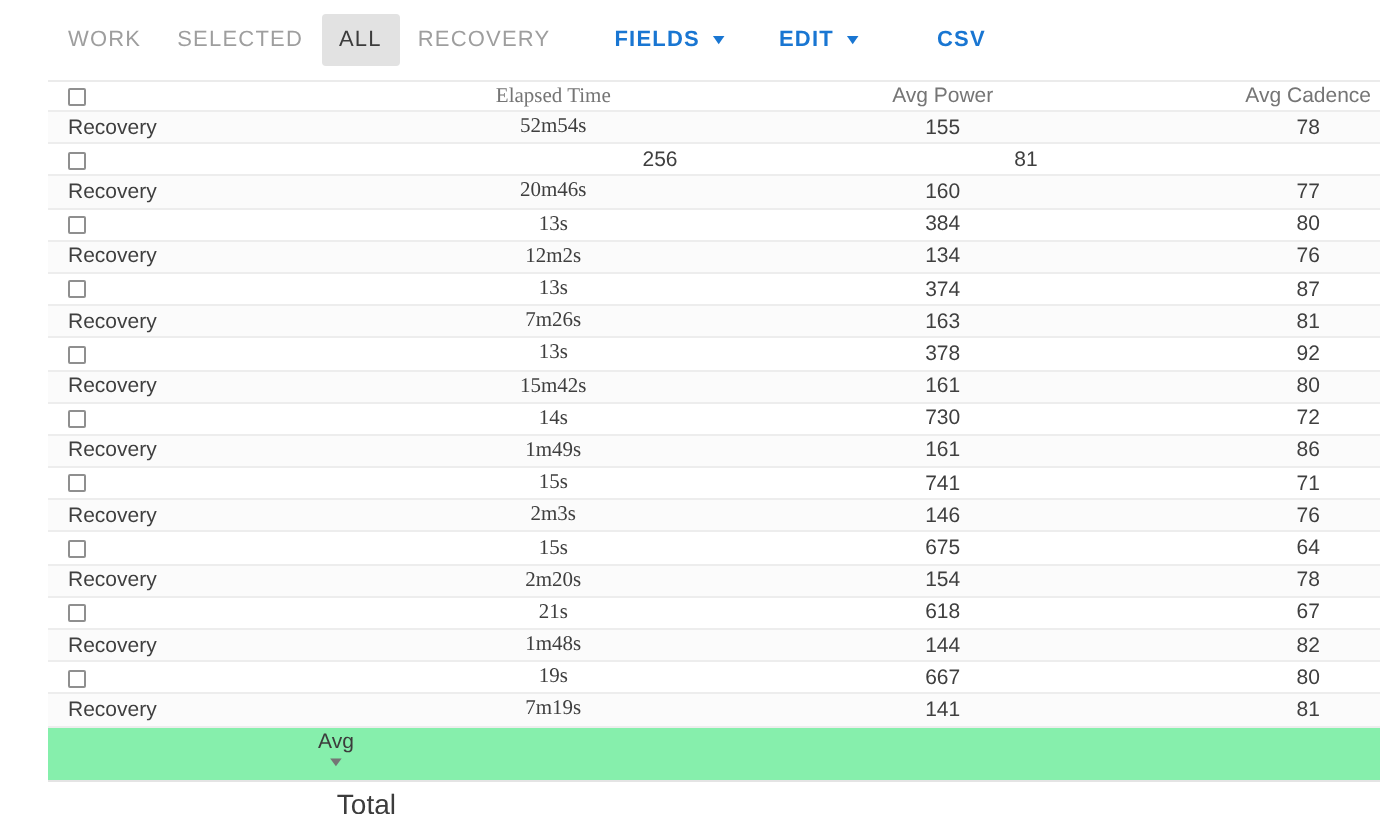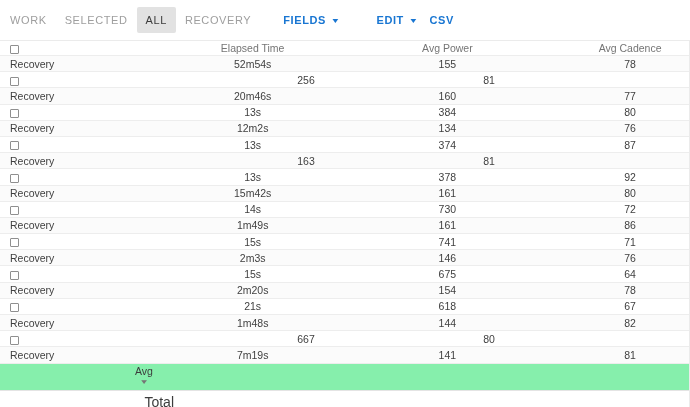--- a/index.html
+++ b/index.html
@@ -1,19 +1,19 @@
 <!DOCTYPE html>
 <html><head>
 <meta charset="utf-8">
 <style>
   * { margin: 0; padding: 0; box-sizing: border-box; }
   html, body { width: 690px; height: 407px; overflow: hidden; background: #fff; }
   body { font-family: "Liberation Sans", sans-serif; color: #3c3c3c; }
 
-  .app { width: 690px; height: 407px; background: #fff; }
+  .app { width: 690px; height: 407px; background: #fff; padding-left: 24px; }
 
   
   .toolbar {
     height: 40px;
     display: flex;
     align-items: center;
     padding-left: 1px;
     background: #fff;
   }
   .tab {
@@ -41,41 +41,41 @@
     display: inline-flex;
     align-items: center;
   }
   .menu-btn .caret {
     font-size: 7px;
     margin-left: 6px;
     transform: scaleX(1.4);
     display: inline-block;
   }
   .mb-fields { margin-left: 17px; }
-  .mb-edit   { margin-left: 25px; }
-  .mb-csv    { }
+  .mb-edit   { margin-left: 14px; }
+  .mb-csv    { margin-left: 26px; }
 
   
   .table {
     width: 690px;
     border-top: 1px solid #ebebeb;
     border-right: 1px solid #ebebeb;
   }
   .trow, .thead {
     display: flex;
     align-items: center;
     border-bottom: 1px solid #ededed;
     background: #fff;
   }
   .thead { height: 15px; color: #757575; font-size: 10.5px; }
   .trow  { height: 16.2px; font-size: 10.5px; color: #3f3f3f; }
   .trow.recovery { background: #fbfbfb; }
 
   .c1 { width: 182px; padding-left: 10px; text-align: left; }
-  .c2 { width: 142px; text-align: center; }
+  .c2 { width: 142px; text-align: center; font-family: Liberation Serif, serif; }
   .c3 { width: 248px; text-align: center; }
   .c4 { width: 118px; text-align: center; }
 
   .cb {
     display: inline-block;
     width: 9px; height: 9px;
     border: 1px solid #8f8f8f;
     border-radius: 1px;
     background: #fff;
     vertical-align: middle;
@@ -183,20 +183,21 @@
           <div class="c4">76</div>
         </div>
         <div class="trow work">
           <div class="c1"><span class="cb"></span></div>
           <div class="c2">13s</div>
           <div class="c3">374</div>
           <div class="c4">87</div>
         </div>
         <div class="trow recovery">
           <div class="c1">Recovery</div>
+          <div class="c2">7m26s</div>
           <div class="c3">163</div>
           <div class="c4">81</div>
         </div>
         <div class="trow work">
           <div class="c1"><span class="cb"></span></div>
           <div class="c2">13s</div>
           <div class="c3">378</div>
           <div class="c4">92</div>
         </div>
         <div class="trow recovery">
@@ -248,20 +249,21 @@
           <div class="c4">67</div>
         </div>
         <div class="trow recovery">
           <div class="c1">Recovery</div>
           <div class="c2">1m48s</div>
           <div class="c3">144</div>
           <div class="c4">82</div>
         </div>
         <div class="trow work">
           <div class="c1"><span class="cb"></span></div>
+          <div class="c2">19s</div>
           <div class="c3">667</div>
           <div class="c4">80</div>
         </div>
         <div class="trow recovery">
           <div class="c1">Recovery</div>
           <div class="c2">7m19s</div>
           <div class="c3">141</div>
           <div class="c4">81</div>
         </div>
       </div>

